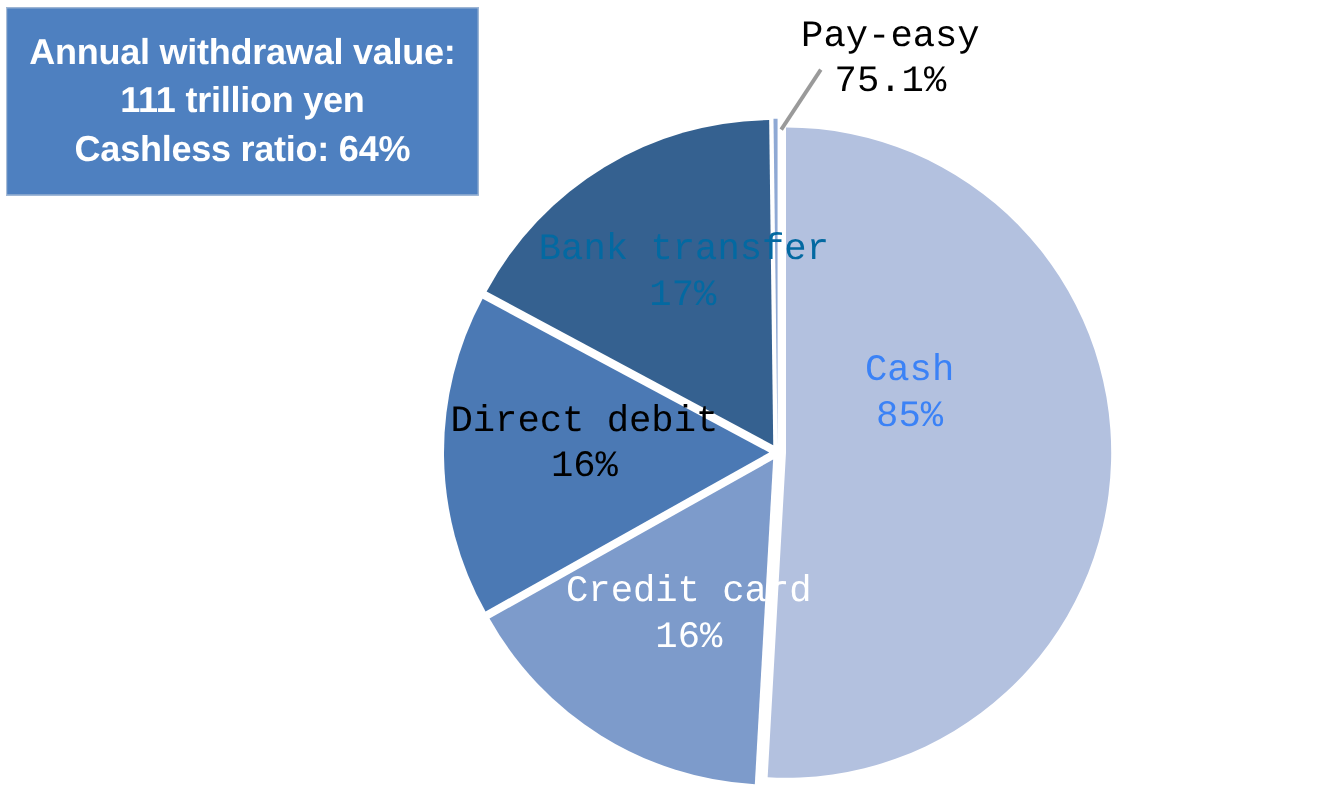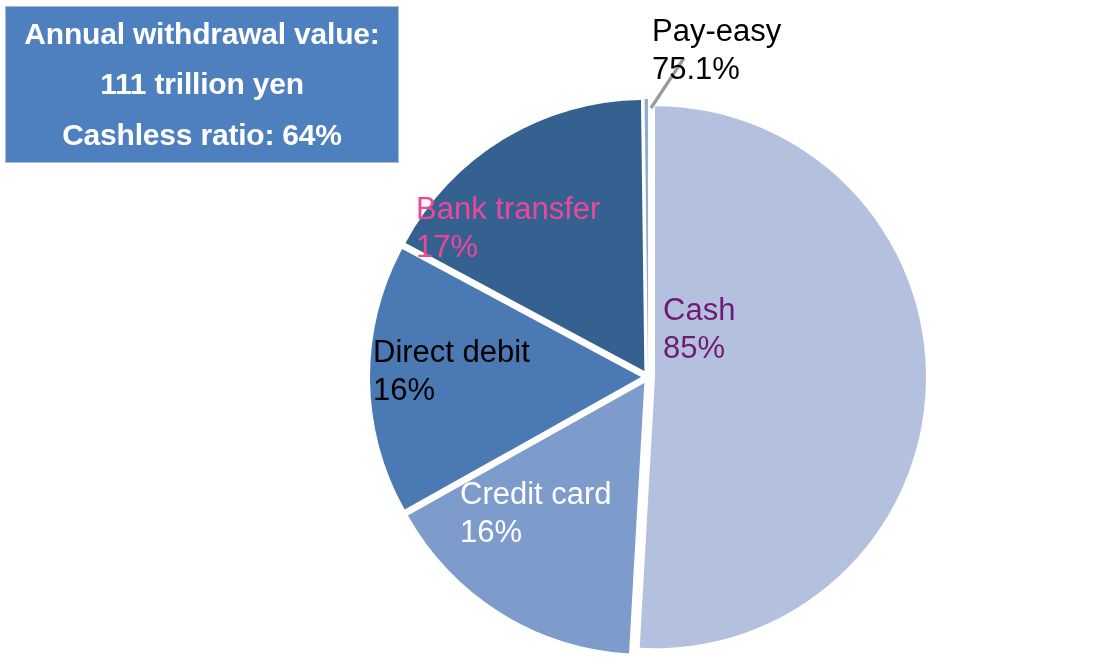--- a/index.html
+++ b/index.html
@@ -30,21 +30,21 @@
     top: 6px;
     width: 394px;
     height: 157px;
     background: #4E80C0;
     border: 1px solid #a8bcd6;
     box-sizing: border-box;
     display: flex;
     flex-direction: column;
     align-items: center;
     justify-content: center;
-    gap: 12px;
+    gap: 2px;
   }
   .callout-line {
     color: #ffffff;
     font-size: 30px;
     font-weight: bold;
     line-height: 1.28;
     letter-spacing: -0.2px;
     white-space: nowrap;
     text-align: center;
   }
@@ -54,39 +54,41 @@
     position: absolute;
     left: 0;
     top: 0;
     width: 1120px;
     height: 668px;
   }
 
   
   .slice-label {
     position: absolute;
+    text-align: center;
     line-height: 1.22;
     white-space: nowrap;
     font-size: 31px;
     pointer-events: none;
+    font-family: Liberation Mono, monospace;
   }
   .slice-label .lbl-name { display: block; }
   .slice-label .lbl-val  { display: block; }
 
   .label-cash {
     left: 663px;
     top: 291px;
     width: 190px;
-    color: #701a75;
+    color: #3b82f6;
   }
   .label-bank {
-    left: 416px;
+    left: 449px;
     top: 190px;
     width: 240px;
-    color: #ec4899;
+    color: #0369a1;
   }
   .label-debit {
     left: 373px;
     top: 333px;
     width: 228px;
     color: #000000;
   }
   .label-credit {
     left: 460px;
     top: 475px;

